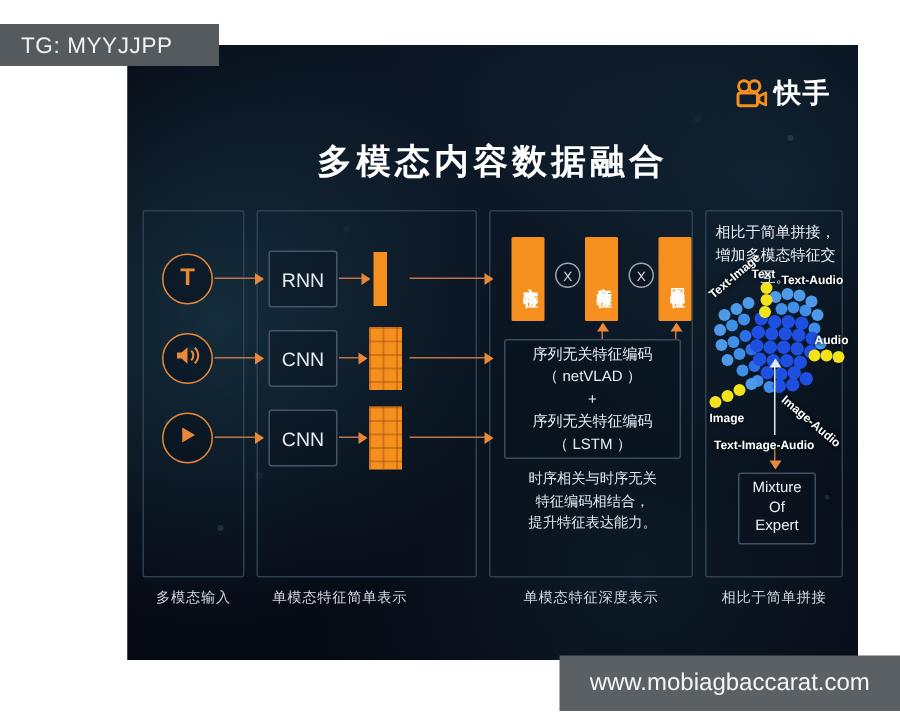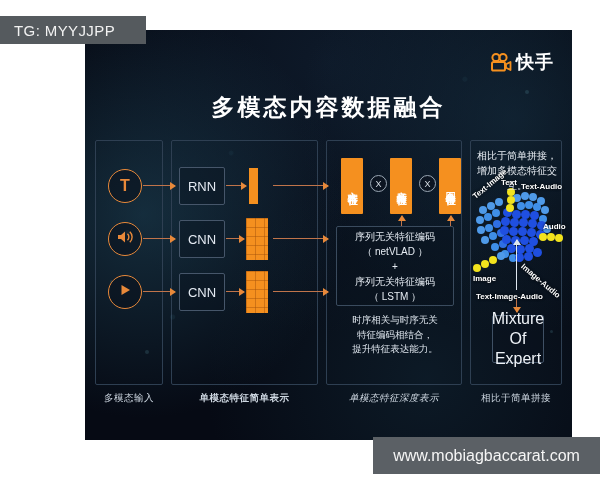--- a/index.html
+++ b/index.html
@@ -120,21 +120,21 @@
     position:absolute;left:388px;top:118px;width:88px;
     color:#e9eef4;font-size:10px;line-height:1.5;text-align:center;z-index:6;
   }
   #cloud{position:absolute;left:386px;top:150px;width:92px;height:110px;z-index:5;}
   .dot{position:absolute;border-radius:50%;}
   .cl-label{position:absolute;color:#ffffff;font-size:8px;font-weight:600;white-space:nowrap;z-index:7;text-shadow:0 0 3px #000;}
   #moe-box{
     position:absolute;left:407px;top:285px;width:50px;height:46px;
     border:1px solid #3f5064;border-radius:2px;background:rgba(10,18,30,.4);
     display:flex;align-items:center;justify-content:center;text-align:center;
-    color:#eef2f7;font-size:16px;line-height:1.25;z-index:6;
+    color:#eef2f7;font-size:10px;line-height:1.25;z-index:6;
   }
   
   .cap{position:absolute;top:362px;color:#cfd8e2;font-size:9.5px;letter-spacing:.5px;text-align:center;z-index:6;}
   
   #watermark{
     position:absolute;left:373px;top:437px;width:227px;height:37px;
     background:#5b6065;color:#f5f5f5;font-size:16px;
     display:flex;align-items:center;justify-content:center;z-index:20;box-sizing:border-box;
   }
 </style>
@@ -332,19 +332,19 @@
 
   <div id="moe-box">
     <div>
       <span>Mixture</span><br>
       <span>Of</span><br>
       <span>Expert</span>
     </div>
   </div>
 
   <div class="cap" style="left:4px;width:80px;">多模态输入</div>
-  <div class="cap" style="left:86px;width:147px;font-weight:bold;">单模态特征简单表示</div>
-  <div class="cap" style="left:241px;width:136px;font-style:italic;">单模态特征深度表示</div>
+  <div class="cap" style="left:68px;width:147px;">单模态特征简单表示</div>
+  <div class="cap" style="left:241px;width:136px;">单模态特征深度表示</div>
   <div class="cap" style="left:385px;width:92px;">相比于简单拼接</div>
 
 </div>
 
 <div id="watermark">www.mobiagbaccarat.com</div>
 
 </body></html>

